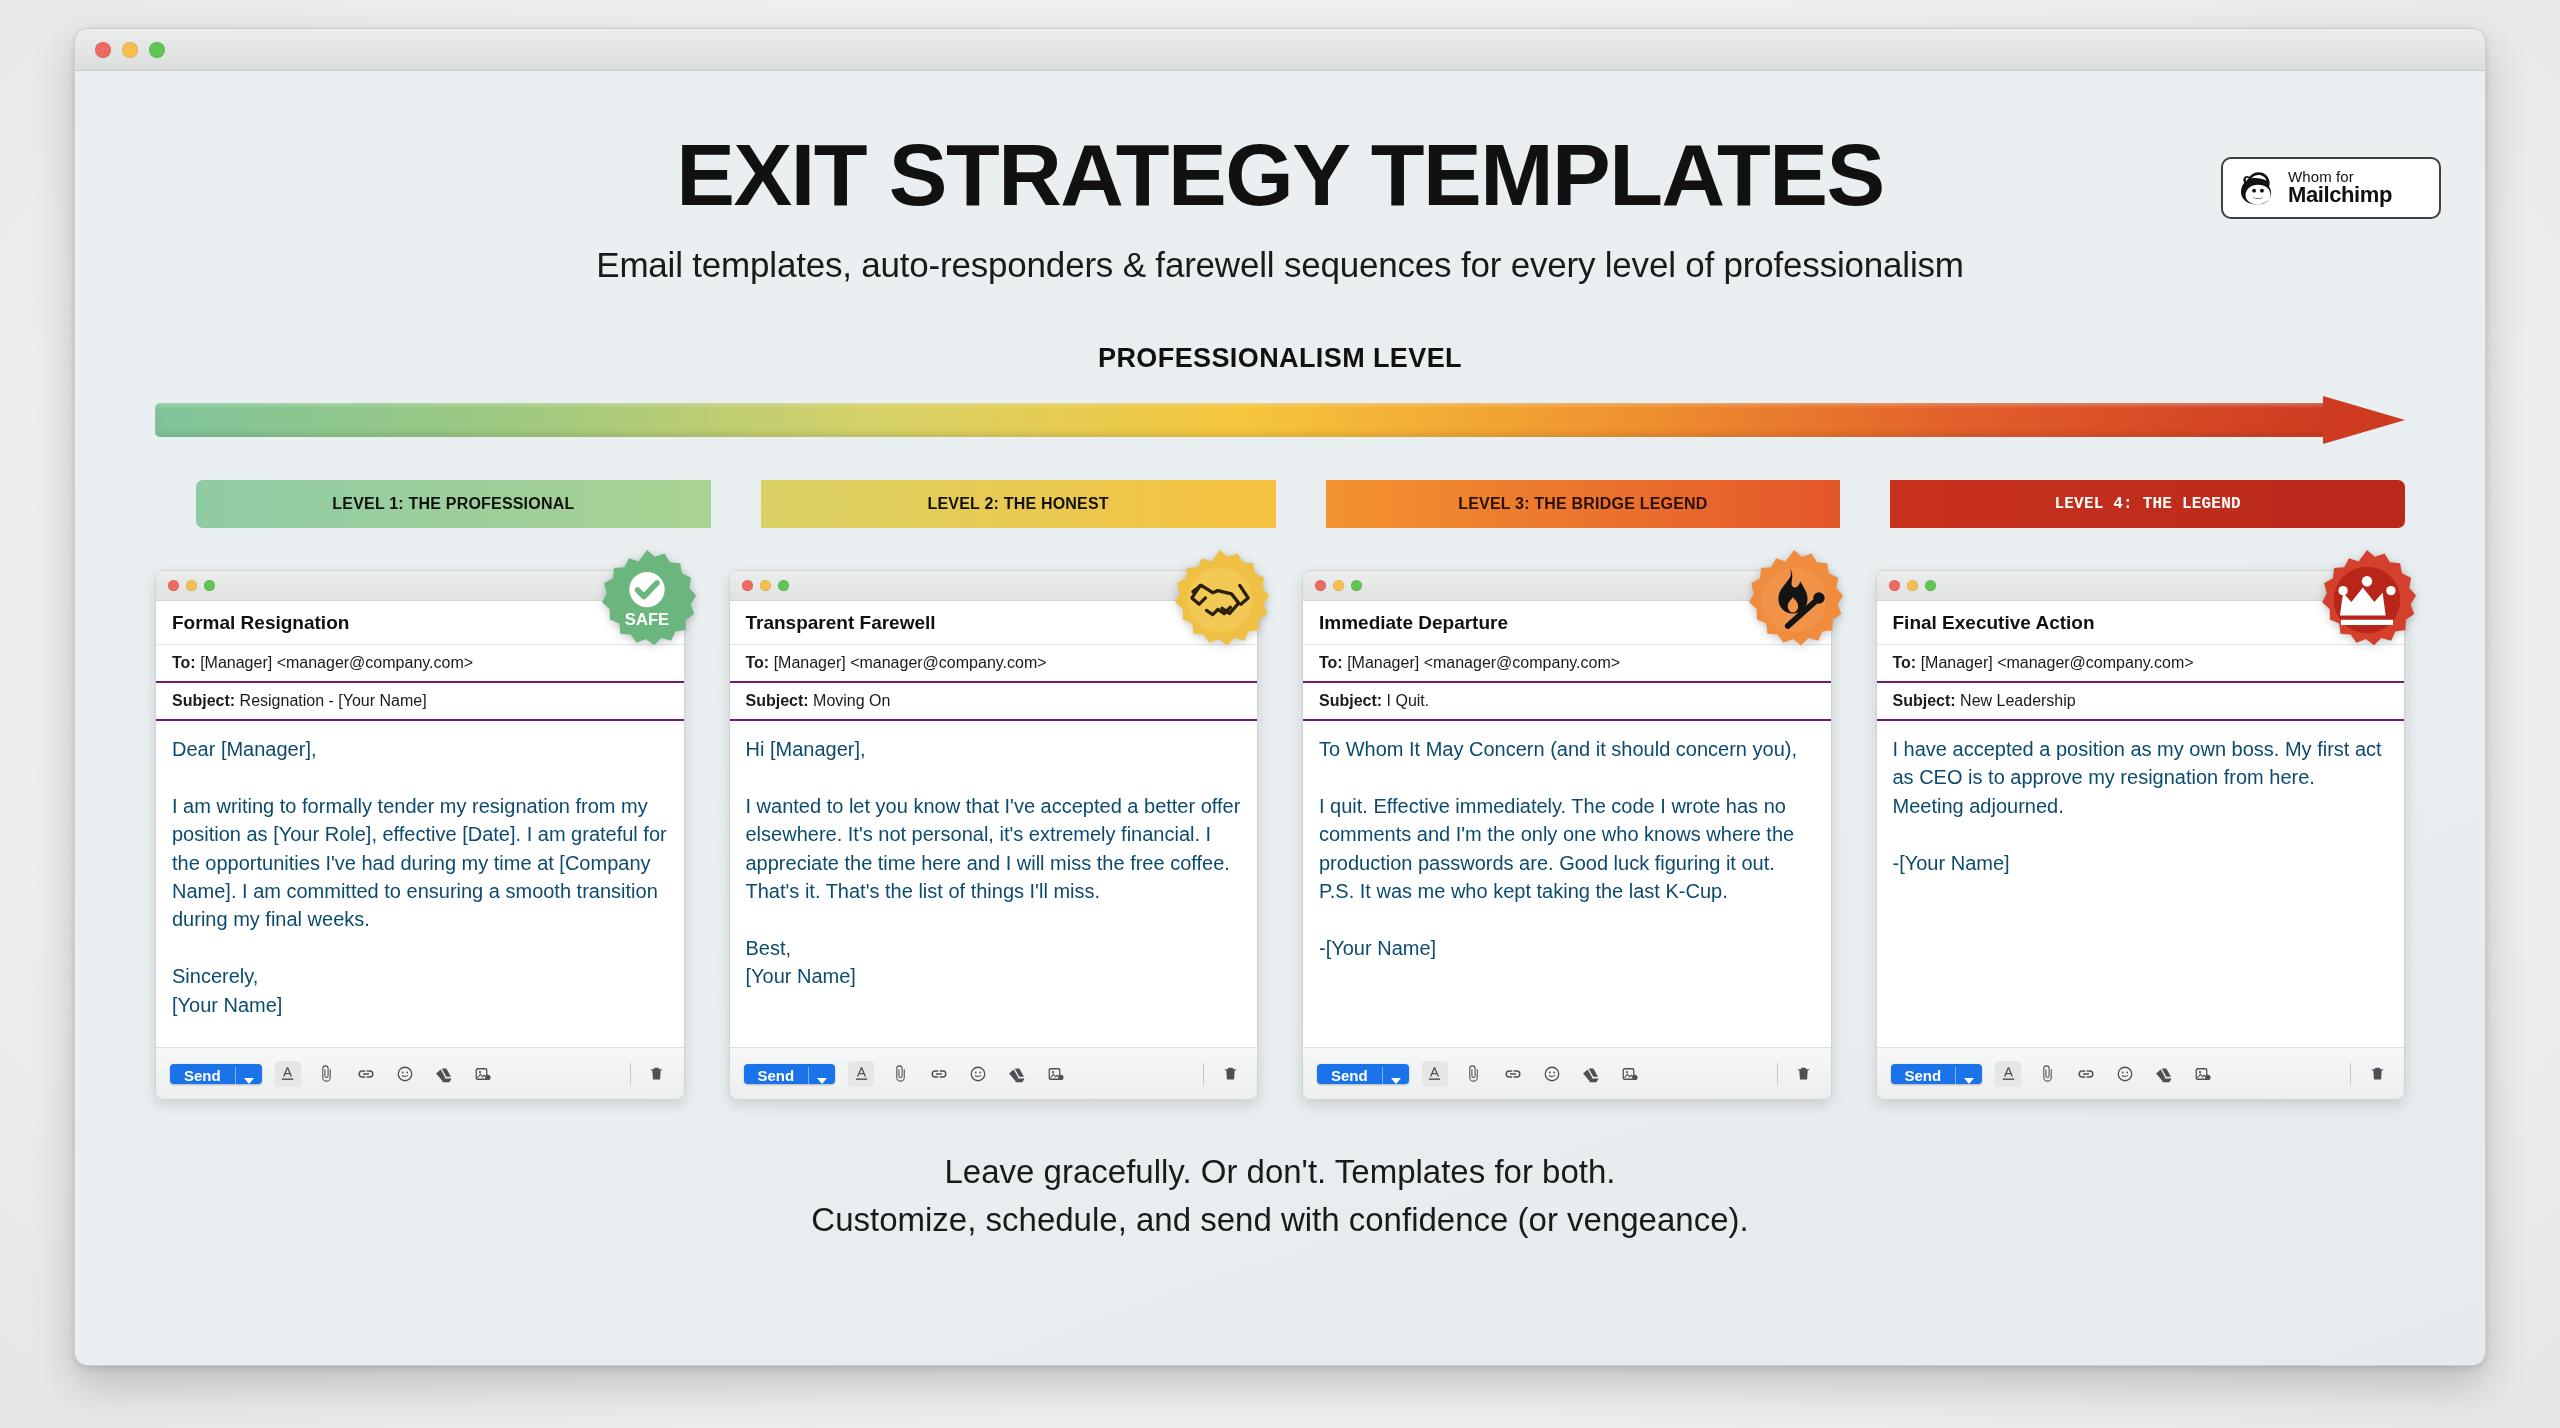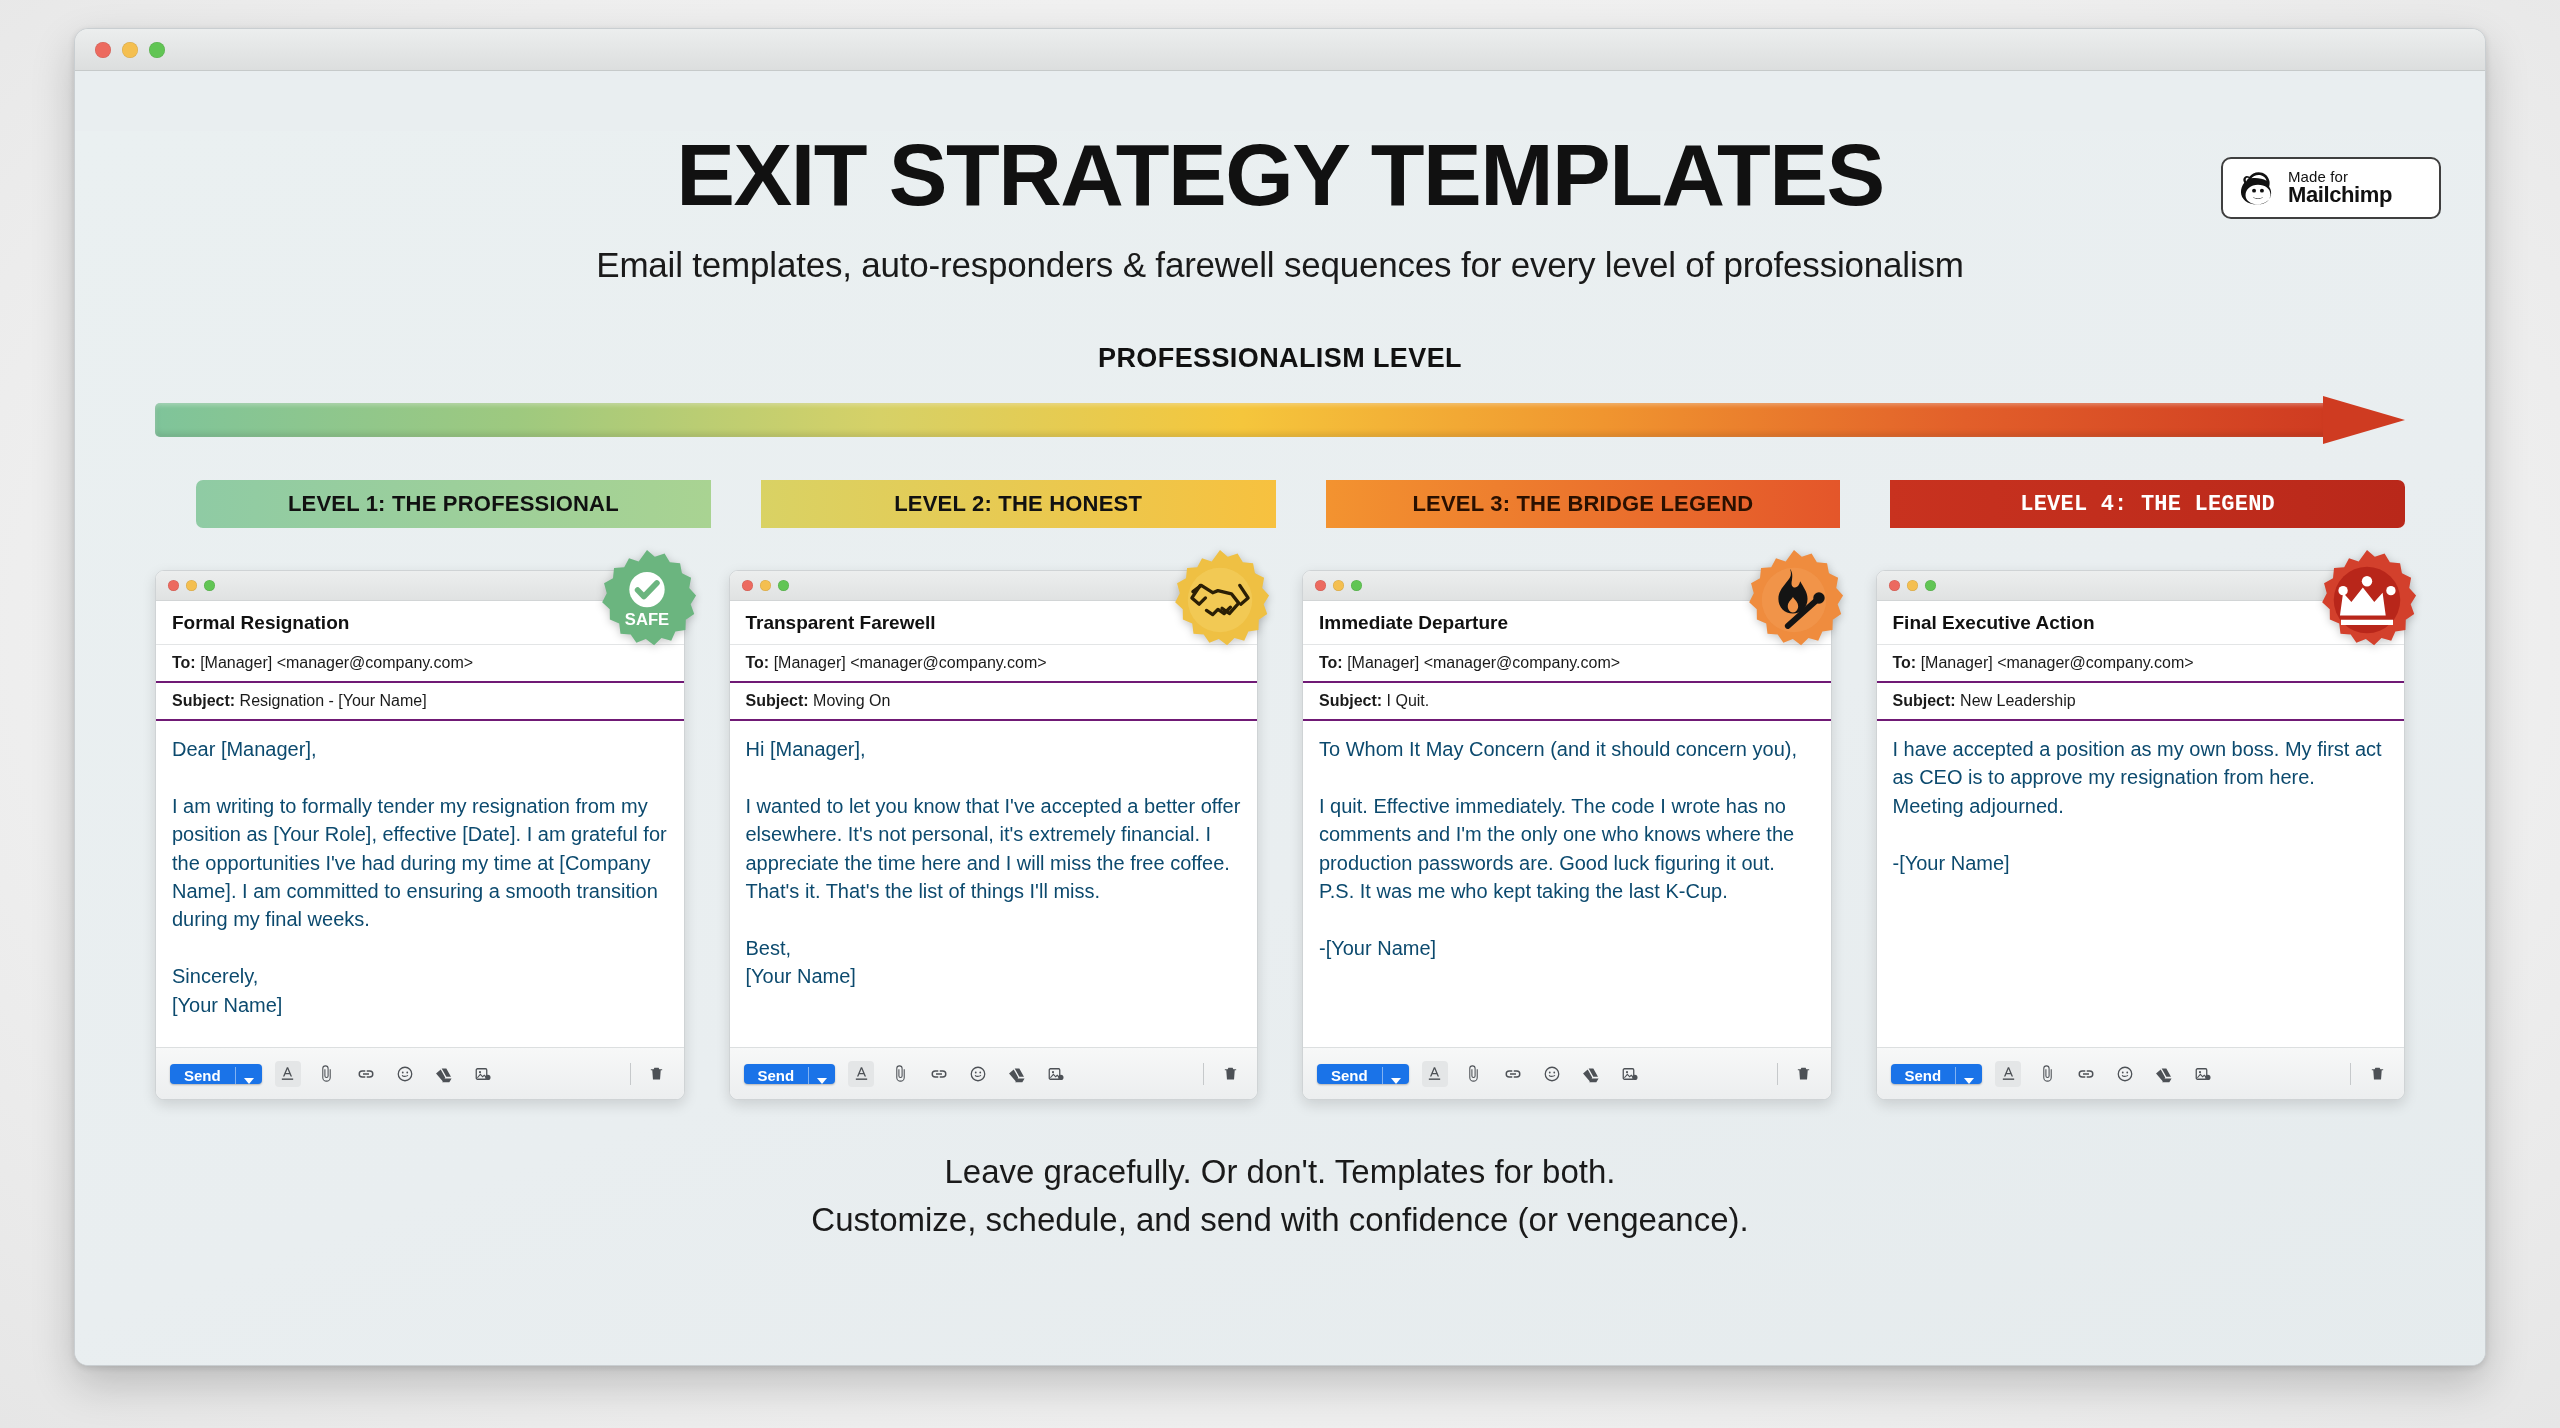--- a/index.html
+++ b/index.html
@@ -131,21 +131,21 @@
     display: flex;
     gap: 9px;
     width: 2250px;
     margin: 36px auto 0;
   }
   .level-bar {
     height: 48px;
     display: flex;
     align-items: center;
     justify-content: center;
-    font-size: 22px;
+    font-size: 16px;
     font-weight: bold;
     letter-spacing: .2px;
     margin-left: 41px;
   }
   .level-bar:first-child { border-radius: 7px 0 0 7px; }
   .level-bar:last-child  { border-radius: 0 7px 7px 0; font-family: Liberation Mono, monospace; }
 
   
   .cards {
     display: flex;
@@ -288,21 +288,21 @@
   <div class="canvas">
 
     <div class="mc-badge">
       <svg class="mc-logo" viewBox="0 0 64 64">
         <path fill="#111" d="M49 20c-2-7-8-12-16-12-6 0-11 3-14 7-2-1-5-2-7 0-3 2-3 6-1 9-3 4-5 9-5 14 0 11 10 19 24 19 13 0 22-7 22-17 0-4-1-7-3-10 1-4 1-8 0-10zM22 17c2-3 6-5 11-5 6 0 11 4 12 9-6-4-16-5-23-4zm-8 0c1-1 3-1 4 0-2 1-3 3-4 5-1-2-1-4 0-5zm18 40c-11 0-19-6-19-14 0-9 8-16 19-16s19 6 19 15c0 9-8 15-19 15z"></path>
         <circle fill="#111" cx="26" cy="36" r="3"></circle>
         <circle fill="#111" cx="38" cy="36" r="3"></circle>
         <path fill="#111" d="M24 46c3 3 13 3 16 0-5 2-11 2-16 0z"></path>
       </svg>
       <div class="mc-txt">
-        <div class="mc-made">Made for</div>
+        <div class="mc-made">Whom for</div>
         <div class="mc-name">Mailchimp</div>
       </div>
     </div>
 
     <h1 class="page-title">EXIT STRATEGY TEMPLATES</h1>
     <p class="page-subtitle">Email templates, auto-responders &amp; farewell sequences for every level of professionalism</p>
 
     <div class="scale-label">PROFESSIONALISM LEVEL</div>
 
     <div class="arrow-wrap">

